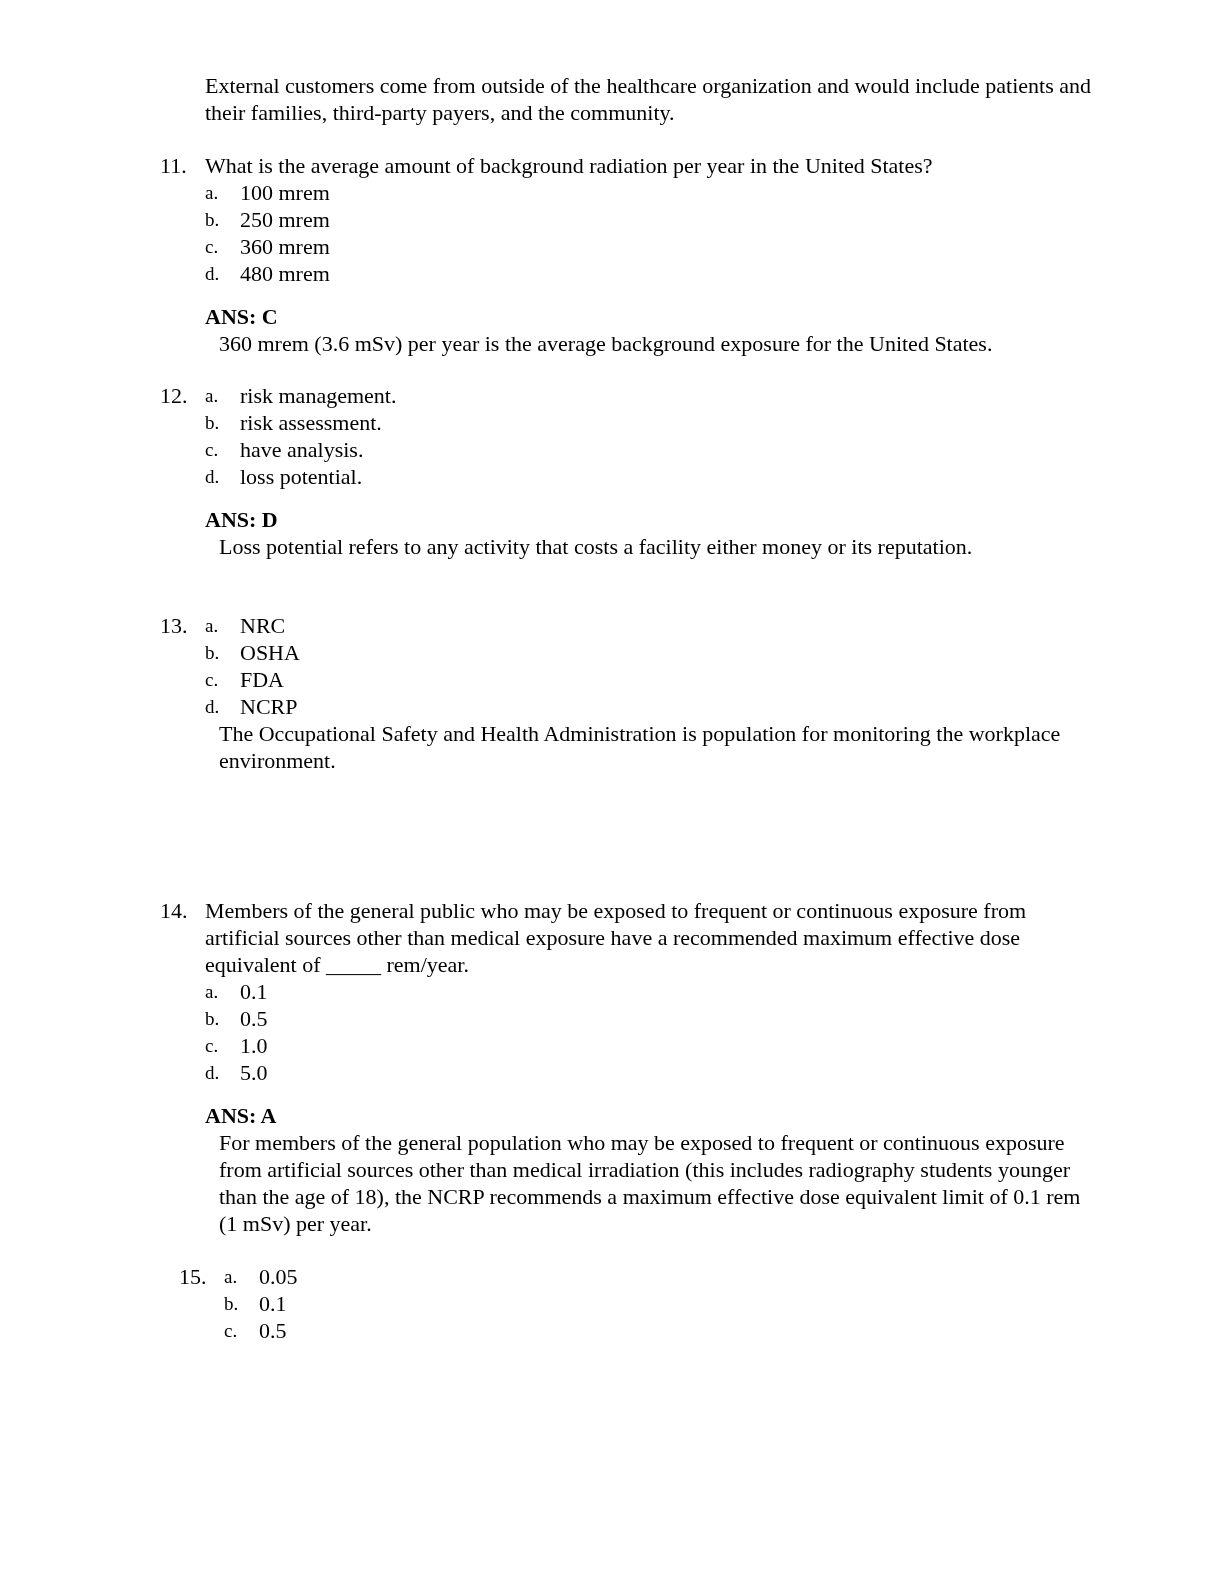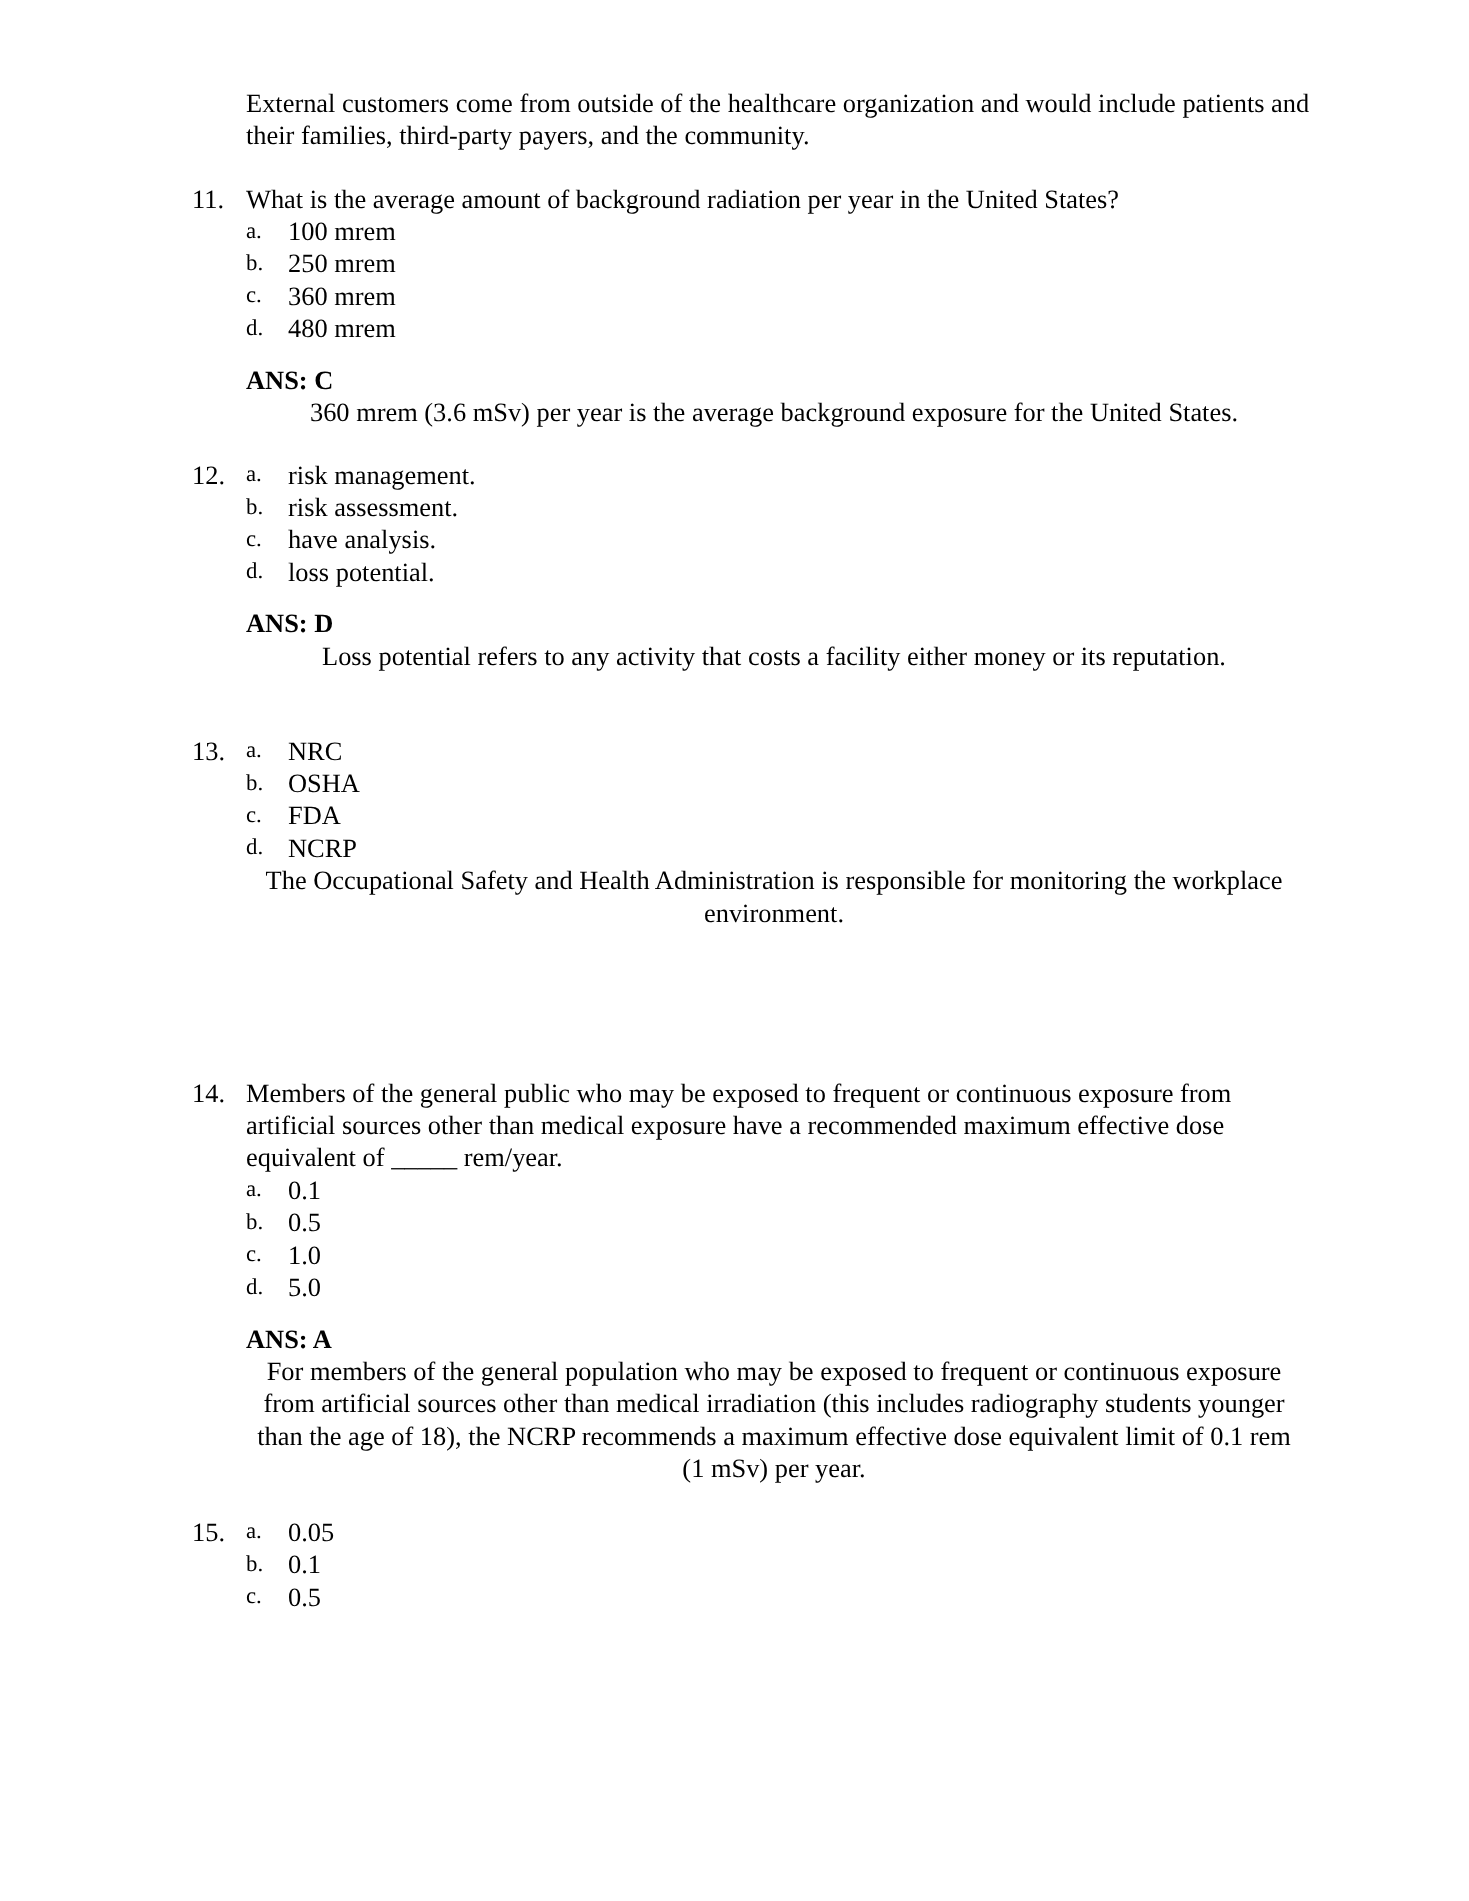--- a/index.html
+++ b/index.html
@@ -9,21 +9,21 @@
     font-size: 22px; color: #000; line-height: 27px;
   }
   .page { position: absolute; left: 0; top: 0; width: 1224px; }
   .intro { position: absolute; left: 205px; top: 72px; width: 900px; }
   .q { position: absolute; left: 160px; width: 960px; }
   .q .num { position: absolute; left: 0; top: 0; width: 45px; }
   .q .stem { margin-left: 45px; width: 895px; }
   .opt { margin-left: 45px; display: flex; }
   .opt .letter { width: 35px; font-size: 19px; }
   .ans { margin-left: 45px; margin-top: 16px; font-weight: bold; }
-  .rationale { margin-left: 45px; width: 880px; text-align: center; }
+  .rationale { margin-left: 59px; width: 880px; }
 </style>
 </head>
 <body>
 
 <div class="page">
 
   <div class="intro">External customers come from outside of the healthcare organization and would include patients and their families, third-party payers, and the community.</div>
 
   <div class="q" style="top:152px;">
     <span class="num">11.</span>
@@ -81,21 +81,21 @@
         <span>OSHA</span>
       </div>
     <div class="opt">
         <span class="letter">c.</span>
         <span>FDA</span>
       </div>
     <div class="opt">
         <span class="letter">d.</span>
         <span>NCRP</span>
       </div>
-    <div class="rationale">The Occupational Safety and Health Administration is responsible for monitoring the workplace environment.</div>
+    <div class="rationale">The Occupational Safety and Health Administration is population for monitoring the workplace environment.</div>
   </div>
 
   <div class="q" style="top:897px;">
     <span class="num">14.</span>
     <div class="stem">Members of the general public who may be exposed to frequent or continuous exposure from artificial sources other than medical exposure have a recommended maximum effective dose equivalent of _____ rem/year.</div>
     <div class="opt">
         <span class="letter">a.</span>
         <span>0.1</span>
       </div>
     <div class="opt">
@@ -107,21 +107,21 @@
         <span>1.0</span>
       </div>
     <div class="opt">
         <span class="letter">d.</span>
         <span>5.0</span>
       </div>
     <div class="ans">ANS:  A</div>
     <div class="rationale">For members of the general population who may be exposed to frequent or continuous exposure from artificial sources other than medical irradiation (this includes radiography students younger than the age of 18), the NCRP recommends a maximum effective dose equivalent limit of 0.1 rem (1 mSv) per year.</div>
   </div>
 
-  <div class="q" style="top:1263px;">
+  <div class="q" style="top:1263px;margin-left:19px;">
     <span class="num">15.</span>
     <div class="opt">
         <span class="letter">a.</span>
         <span>0.05</span>
       </div>
     <div class="opt">
         <span class="letter">b.</span>
         <span>0.1</span>
       </div>
     <div class="opt">

